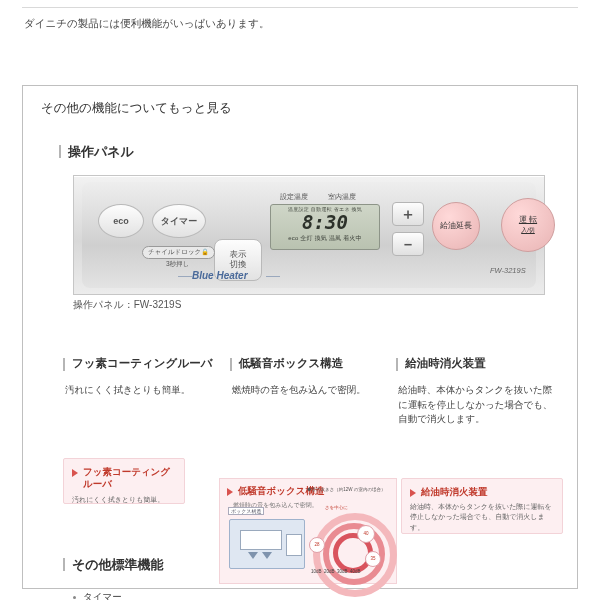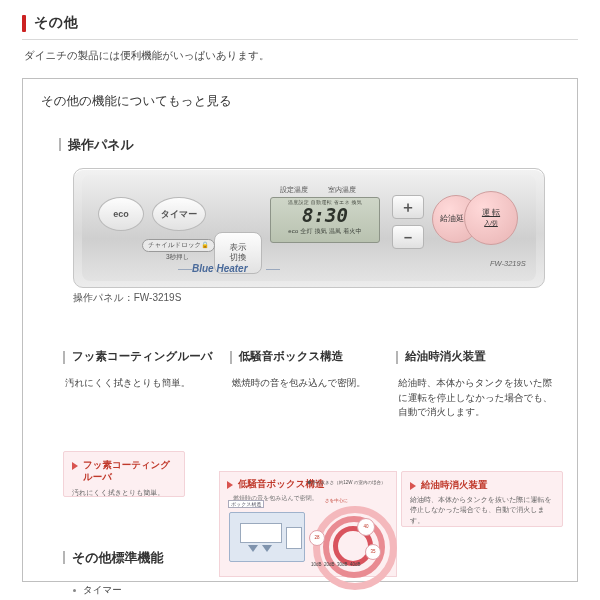--- a/index.html
+++ b/index.html
@@ -45,21 +45,21 @@
   
   .cp-block{margin:26px 0 0 36px;}
   .cp-img-wrap{margin:14px 0 0 14px;}
   .cp-caption{
     text-align:left;font-size:10px;color:#555;margin-top:3px;width:470px;
   }
 
   
   .cp{
     position:relative;width:470px;height:118px;
-    border-radius:10px;
+    border-radius:0;
     background:linear-gradient(#f2f2f2,#d8d8d8 55%,#ececec);
     border:1px solid #c6c6c6;
     box-shadow:inset 0 1px 0 #fff;
   }
   .cp .inner{
     position:absolute;left:8px;top:6px;right:8px;bottom:6px;
     border-radius:8px;background:linear-gradient(#eeeeee,#cfcfcf 60%,#e3e3e3);
   }
   .btn-round{
     position:absolute;border-radius:50%;
@@ -194,24 +194,20 @@
   .std li:before{
     content:"";position:absolute;left:0;top:8px;width:3px;height:3px;
     background:#888;border-radius:50%;
   }
 </style>
 </head>
 <body>
 
 <div class="page">
 
-  <div class="page-header">
-    <div class="header-bar"></div>
-    <div class="header-title">その他</div>
-  </div>
   <div class="header-rule"></div>
   <div class="header-sub">ダイニチの製品には便利機能がいっぱいあります。</div>
 
   <div class="panel">
 
     <div class="panel-title">その他の機能についてもっと見る</div>
 
     <div class="cp-block">
       <div class="sec-head">
         <div class="tick"></div>
@@ -251,21 +247,21 @@
           <div class="plus-minus" style="left:318px;top:26px;">
             <span>＋</span>
           </div>
           <div class="plus-minus" style="left:318px;top:56px;">
             <span>－</span>
           </div>
 
           <div class="btn-red" style="left:358px;top:26px;width:46px;height:46px;">
             <span>給油延長</span>
           </div>
-          <div class="btn-red" style="left:390px;top:22px;width:52px;height:52px;text-decoration:underline;">
+          <div class="btn-red" style="left:427px;top:22px;width:52px;height:52px;text-decoration:underline;">
             <span>運 転<br><span style="font-size:6px;">入/切</span></span>
           </div>
 
           <div class="blueheater" style="left:118px;top:94px;">Blue Heater</div>
           <div class="blueheater-line" style="left:104px;top:100px;width:14px;"></div>
           <div class="blueheater-line" style="left:192px;top:100px;width:14px;"></div>
 
           <div class="model" style="left:416px;top:90px;">FW-3219S</div>
         </div>
 

